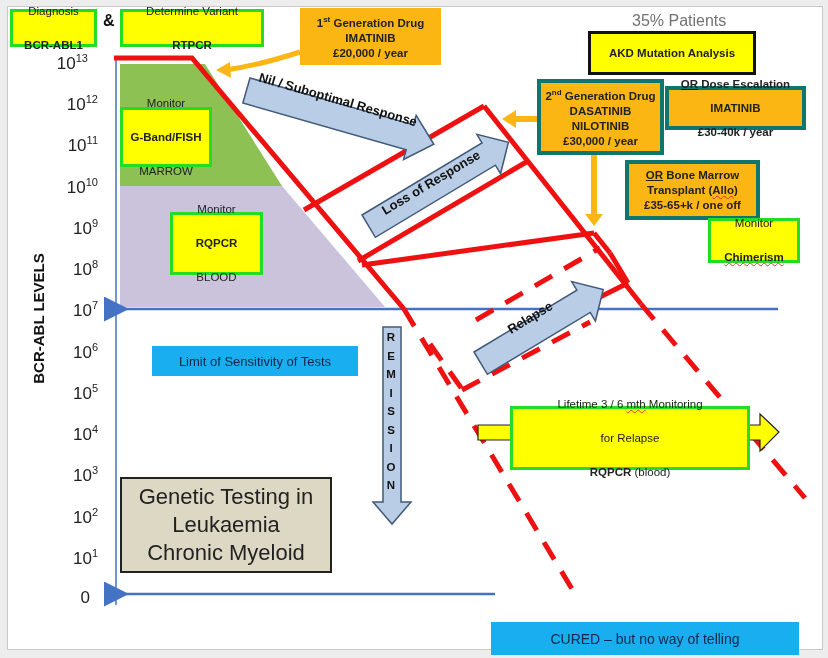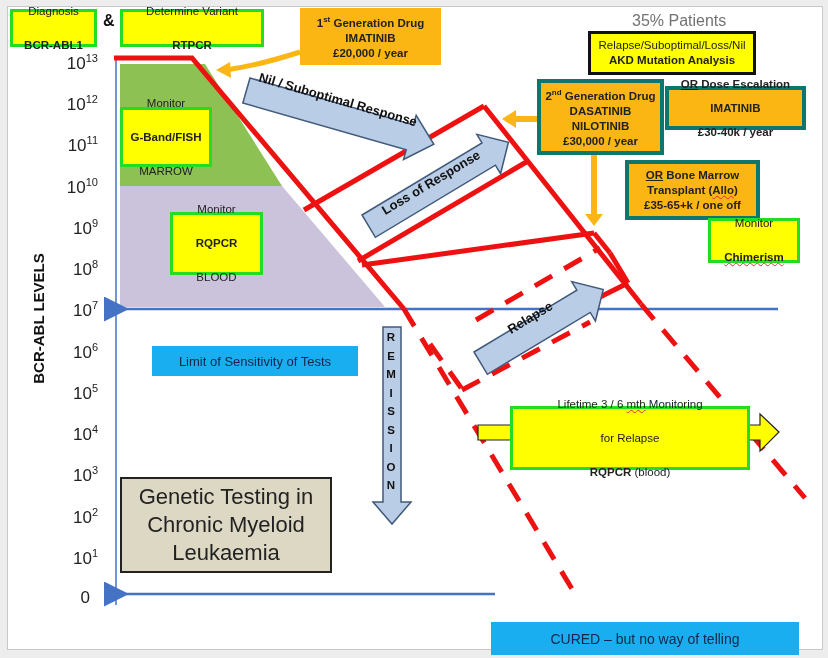--- a/index.html
+++ b/index.html
@@ -104,21 +104,21 @@
   </g>
   <g data-name="remission-arrow">
     <polygon points="383,327 401,327 401,502 411,502 392,524 373,502 383,502" fill="#b9cde6" stroke="#41597a" stroke-width="1.5"></polygon>
   </g>
   <g data-name="lifetime-arrow">
     <polygon points="478,425 760,425 760,414 779,432 760,451 760,440 478,440" fill="#ffff00" stroke="#222" stroke-width="1.2"></polygon>
   </g>
 </svg>
 
 <div id="yticks" data-name="y-axis-ticks">
-    <div class="ytick" data-name="y-tick-label" style="left: 38px; top: 52px;"><span>10</span><sup>13</sup></div>
+    <div class="ytick" data-name="y-tick-label" style="left: 28px; top: 52px;"><span>10</span><sup>13</sup></div>
     <div class="ytick" data-name="y-tick-label" style="left: 38px; top: 93.2308px;"><span>10</span><sup>12</sup></div>
     <div class="ytick" data-name="y-tick-label" style="left: 38px; top: 134.462px;"><span>10</span><sup>11</sup></div>
     <div class="ytick" data-name="y-tick-label" style="left: 38px; top: 175.692px;"><span>10</span><sup>10</sup></div>
     <div class="ytick" data-name="y-tick-label" style="left: 38px; top: 216.923px;"><span>10</span><sup>9</sup></div>
     <div class="ytick" data-name="y-tick-label" style="left: 38px; top: 258.154px;"><span>10</span><sup>8</sup></div>
     <div class="ytick" data-name="y-tick-label" style="left: 38px; top: 299.385px;"><span>10</span><sup>7</sup></div>
     <div class="ytick" data-name="y-tick-label" style="left: 38px; top: 340.615px;"><span>10</span><sup>6</sup></div>
     <div class="ytick" data-name="y-tick-label" style="left: 38px; top: 381.846px;"><span>10</span><sup>5</sup></div>
     <div class="ytick" data-name="y-tick-label" style="left: 38px; top: 423.077px;"><span>10</span><sup>4</sup></div>
     <div class="ytick" data-name="y-tick-label" style="left: 38px; top: 464.308px;"><span>10</span><sup>3</sup></div>
@@ -137,21 +137,20 @@
   <div data-name="variant-label">Determine Variant</div>
   <div class="b" data-name="variant-test">RTPCR</div>
 </div>
 <div class="box orange b" data-name="first-gen-drug-box" style="left:300px;top:8px;width:141px;height:57px;border-color:#fbb614;">
   <div data-name="first-gen-title"><span>1</span><sup style="font-size:8px">st</sup><span> Generation Drug</span></div>
   <div data-name="first-gen-drug-name">IMATINIB</div>
   <div data-name="first-gen-cost">£20,000 / year</div>
 </div>
 <div data-name="patients-percentage" style="position:absolute;left:632px;top:12px;font-size:16px;color:#737373;">35% Patients</div>
 <div class="box black" data-name="mutation-analysis-box" style="left:588px;top:31px;width:168px;height:44px;">
-  <div data-name="mutation-triggers">Relapse/Suboptimal/Loss/Nil</div>
   <div class="b" data-name="mutation-test">AKD Mutation Analysis</div>
 </div>
 
 <div class="box orange b" data-name="second-gen-drug-box" style="left:537px;top:79px;width:127px;height:76px;">
   <div data-name="second-gen-title"><span>2</span><sup style="font-size:8px">nd</sup><span> Generation Drug</span></div>
   <div data-name="dasatinib-label">DASATINIB</div>
   <div data-name="nilotinib-label">NILOTINIB</div>
   <div data-name="second-gen-cost">£30,000 / year</div>
 </div>
 <div class="box orange b" data-name="dose-escalation-box" style="left:665px;top:86px;width:141px;height:44px;gap:9px;">
@@ -198,17 +197,17 @@
 <div class="bluelabel" data-name="limit-of-sensitivity-label" style="left:152px;top:298px;width:206px;height:30px;">Limit of Sensitivity of Tests</div>
 
 <div class="box green" data-name="lifetime-monitoring-box" style="left:510px;top:406px;width:240px;height:64px;font-size:11.5px;">
   <div data-name="lifetime-monitoring-frequency"><span>Lifetime 3 / 6 </span><span class="squig">mth</span><span> Monitoring</span></div>
   <div data-name="lifetime-monitoring-purpose">for Relapse</div>
   <div data-name="lifetime-monitoring-test"><span class="b">RQPCR</span><span> (blood)</span></div>
 </div>
 
 <div class="title-box" data-name="diagram-title-box">
   <div data-name="title-line-1">Genetic Testing in</div>
+  <div data-name="title-line-3">Leukaemia</div>
   <div data-name="title-line-2">Chronic Myeloid</div>
-  <div data-name="title-line-3">Leukaemia</div>
 </div>
 
 <div class="bluelabel" data-name="cured-label" style="left:491px;top:574px;width:308px;height:33px;font-size:14px;">CURED – but no way of telling</div>
 
 </body></html>

